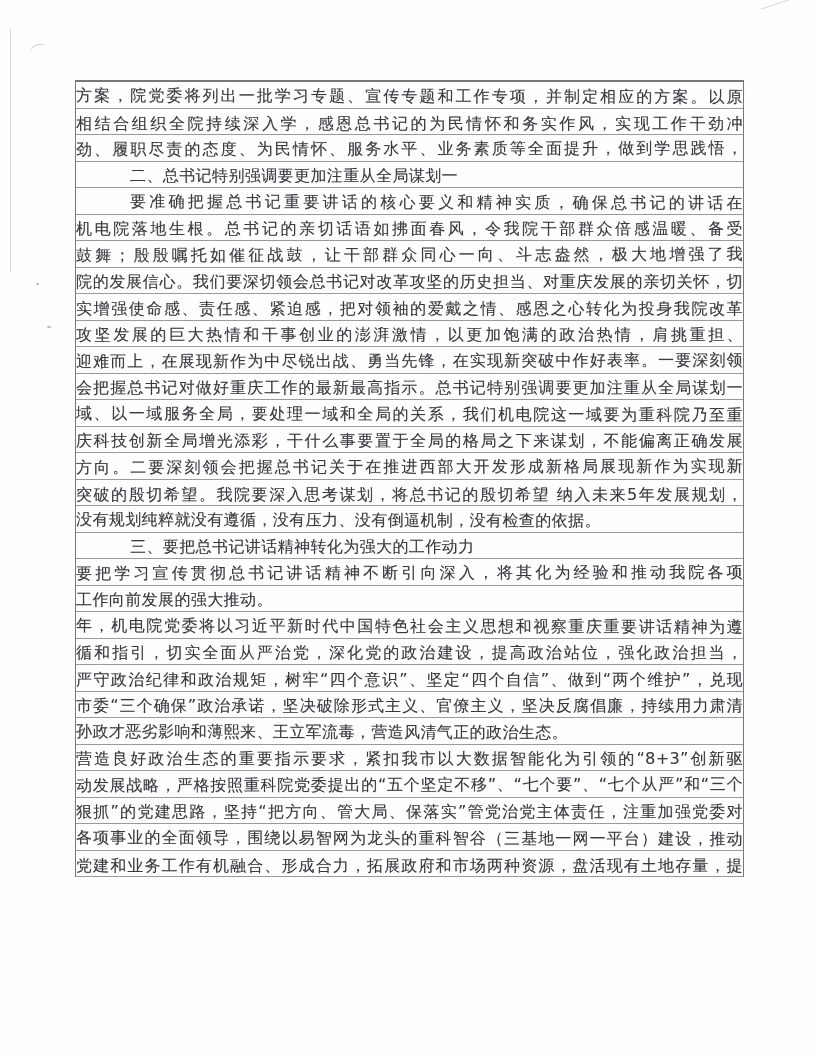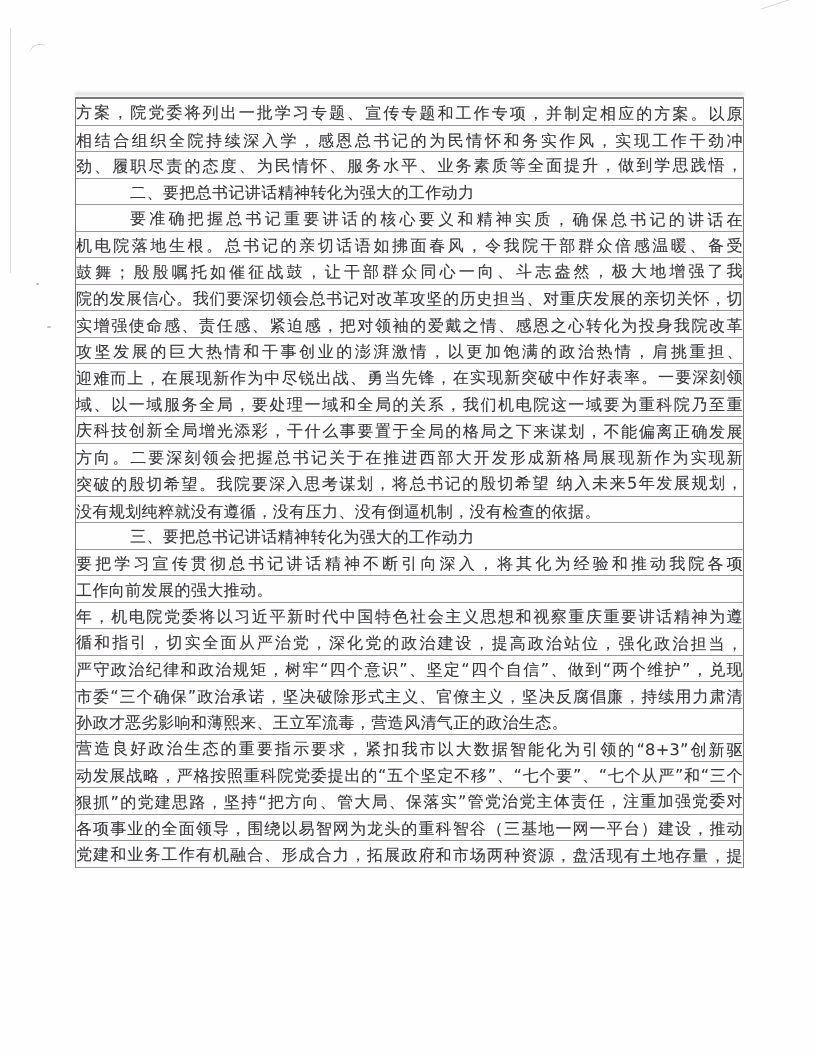--- a/index.html
+++ b/index.html
@@ -28,21 +28,21 @@
   .speck-b{left:47px;top:326px;width:4px;height:2px;background:#c0c0c0;border-radius:40%;}
   .smudge{filter:blur(1px);}
   .smudge-top{left:75px;top:92px;width:669px;height:4px;background:rgba(130,130,130,.22);}
   .smudge-r3{left:76px;top:144px;width:210px;height:4px;background:rgba(150,150,150,.16);}
   .smudge-r9{left:76px;top:301px;width:300px;height:5px;background:rgba(140,140,140,.28);}
   .smudge-r10{left:76px;top:330px;width:600px;height:4px;background:rgba(150,150,150,.17);}
 
   
   .paper{
     position:absolute;
-    left:75px;top:97px;width:669px;
+    left:75px;top:80px;width:669px;
     border-top:2px solid var(--rule-border);
     border-left:1px solid var(--rule-border);
     border-right:1px solid var(--rule-border);
     background:var(--paper);
   }
   .row{
     height:26.5px;
     border-bottom:1px solid var(--rule);
     overflow:visible;
     position:relative;
@@ -89,21 +89,21 @@
         <div class="row fill">
           <span class="txt">方案，院党委将列出一批学习专题、宣传专题和工作专项，并制定相应的方案。以原</span>
         </div>
         <div class="row fill">
           <span class="txt">相结合组织全院持续深入学，感恩总书记的为民情怀和务实作风，实现工作干劲冲</span>
         </div>
         <div class="row fill">
           <span class="txt">劲、履职尽责的态度、为民情怀、服务水平、业务素质等全面提升，做到学思践悟，</span>
         </div>
         <div class="row ind">
-          <span class="txt">二、要把总书记讲话精神转化为强大的工作动力</span>
+          <span class="txt">二、总书记特别强调要更加注重从全局谋划一</span>
         </div>
         <div class="row fill ind">
           <span class="txt">要准确把握总书记重要讲话的核心要义和精神实质，确保总书记的讲话在</span>
         </div>
         <div class="row fill">
           <span class="txt">机电院落地生根。总书记的亲切话语如拂面春风，令我院干部群众倍感温暖、备受</span>
         </div>
         <div class="row fill">
           <span class="txt">鼓舞；殷殷嘱托如催征战鼓，让干部群众同心一向、斗志盎然，极大地增强了我</span>
         </div>
@@ -111,20 +111,23 @@
           <span class="txt">院的发展信心。我们要深切领会总书记对改革攻坚的历史担当、对重庆发展的亲切关怀，切</span>
         </div>
         <div class="row fill">
           <span class="txt">实增强使命感、责任感、紧迫感，把对领袖的爱戴之情、感恩之心转化为投身我院改革</span>
         </div>
         <div class="row fill">
           <span class="txt">攻坚发展的巨大热情和干事创业的澎湃激情，以更加饱满的政治热情，肩挑重担、</span>
         </div>
         <div class="row fill">
           <span class="txt">迎难而上，在展现新作为中尽锐出战、勇当先锋，在实现新突破中作好表率。一要深刻领</span>
+        </div>
+        <div class="row fill">
+          <span class="txt">会把握总书记对做好重庆工作的最新最高指示。总书记特别强调要更加注重从全局谋划一</span>
         </div>
         <div class="row fill">
           <span class="txt">域、以一域服务全局，要处理一域和全局的关系，我们机电院这一域要为重科院乃至重</span>
         </div>
         <div class="row fill">
           <span class="txt">庆科技创新全局增光添彩，干什么事要置于全局的格局之下来谋划，不能偏离正确发展</span>
         </div>
         <div class="row fill">
           <span class="txt">方向。二要深刻领会把握总书记关于在推进西部大开发形成新格局展现新作为实现新</span>
         </div>

